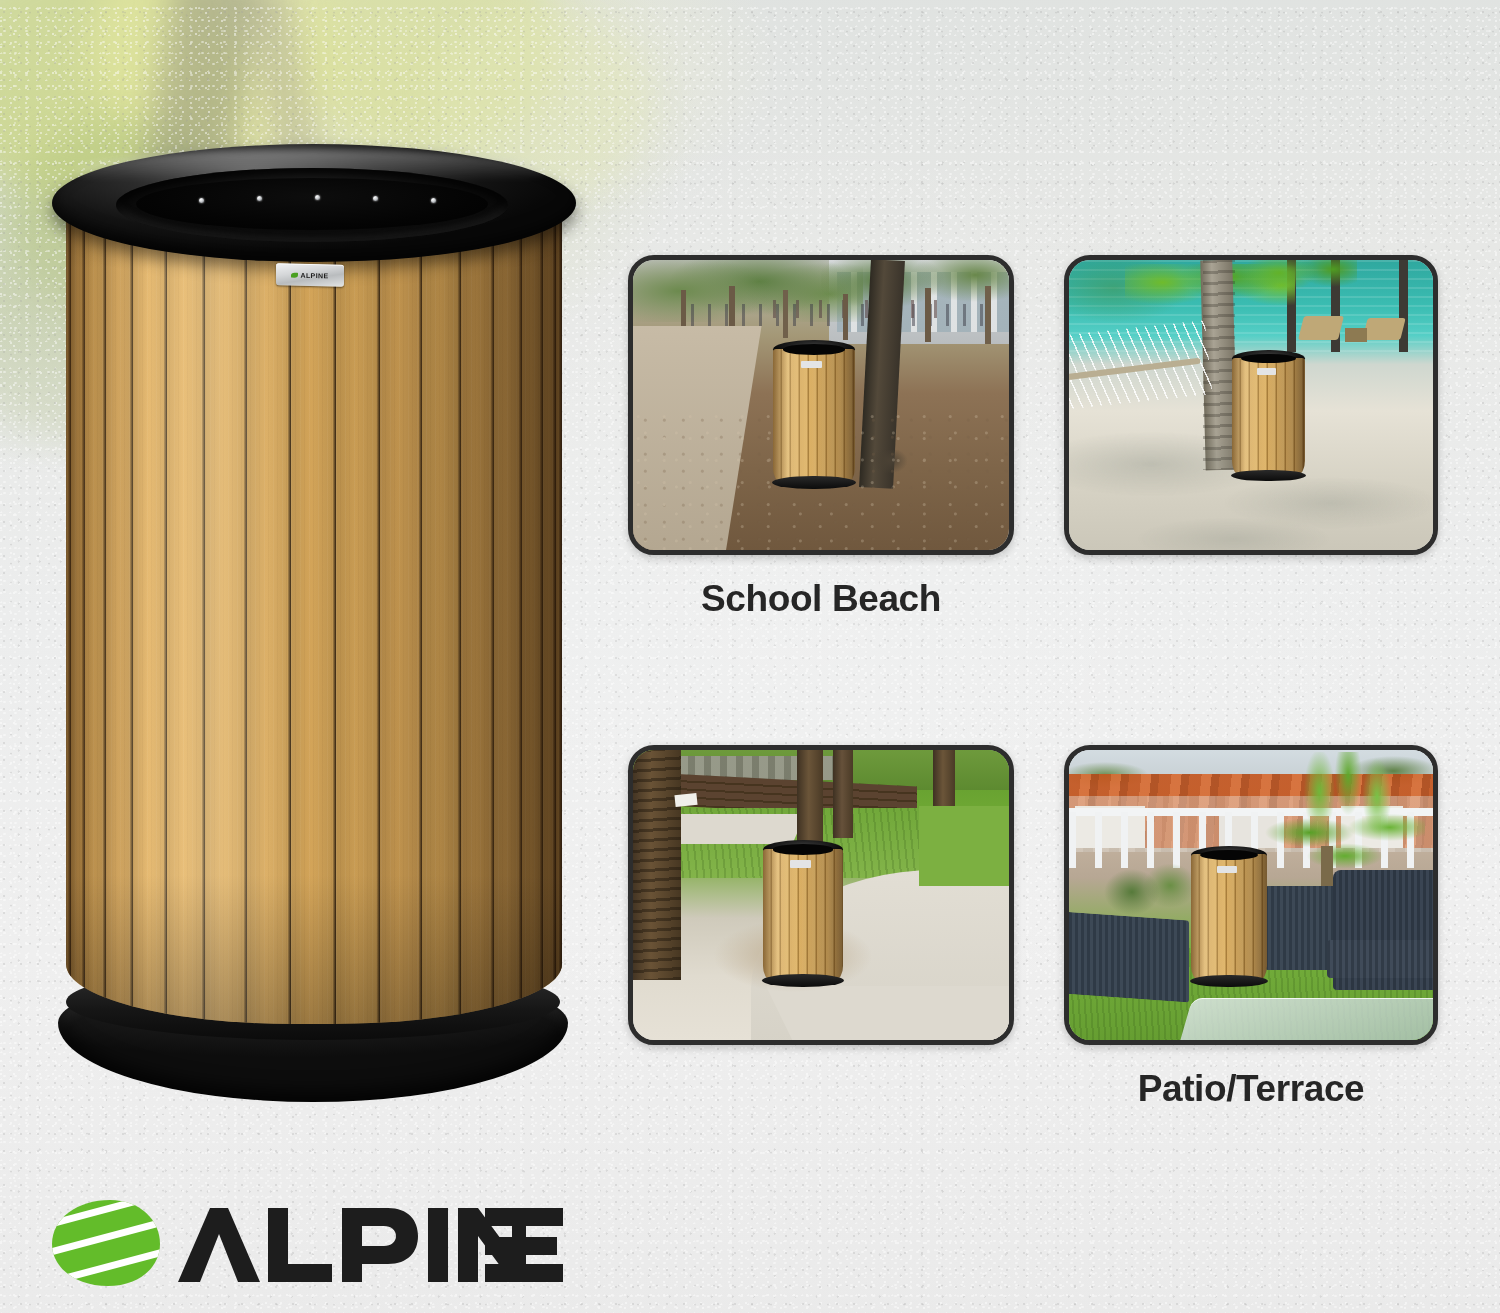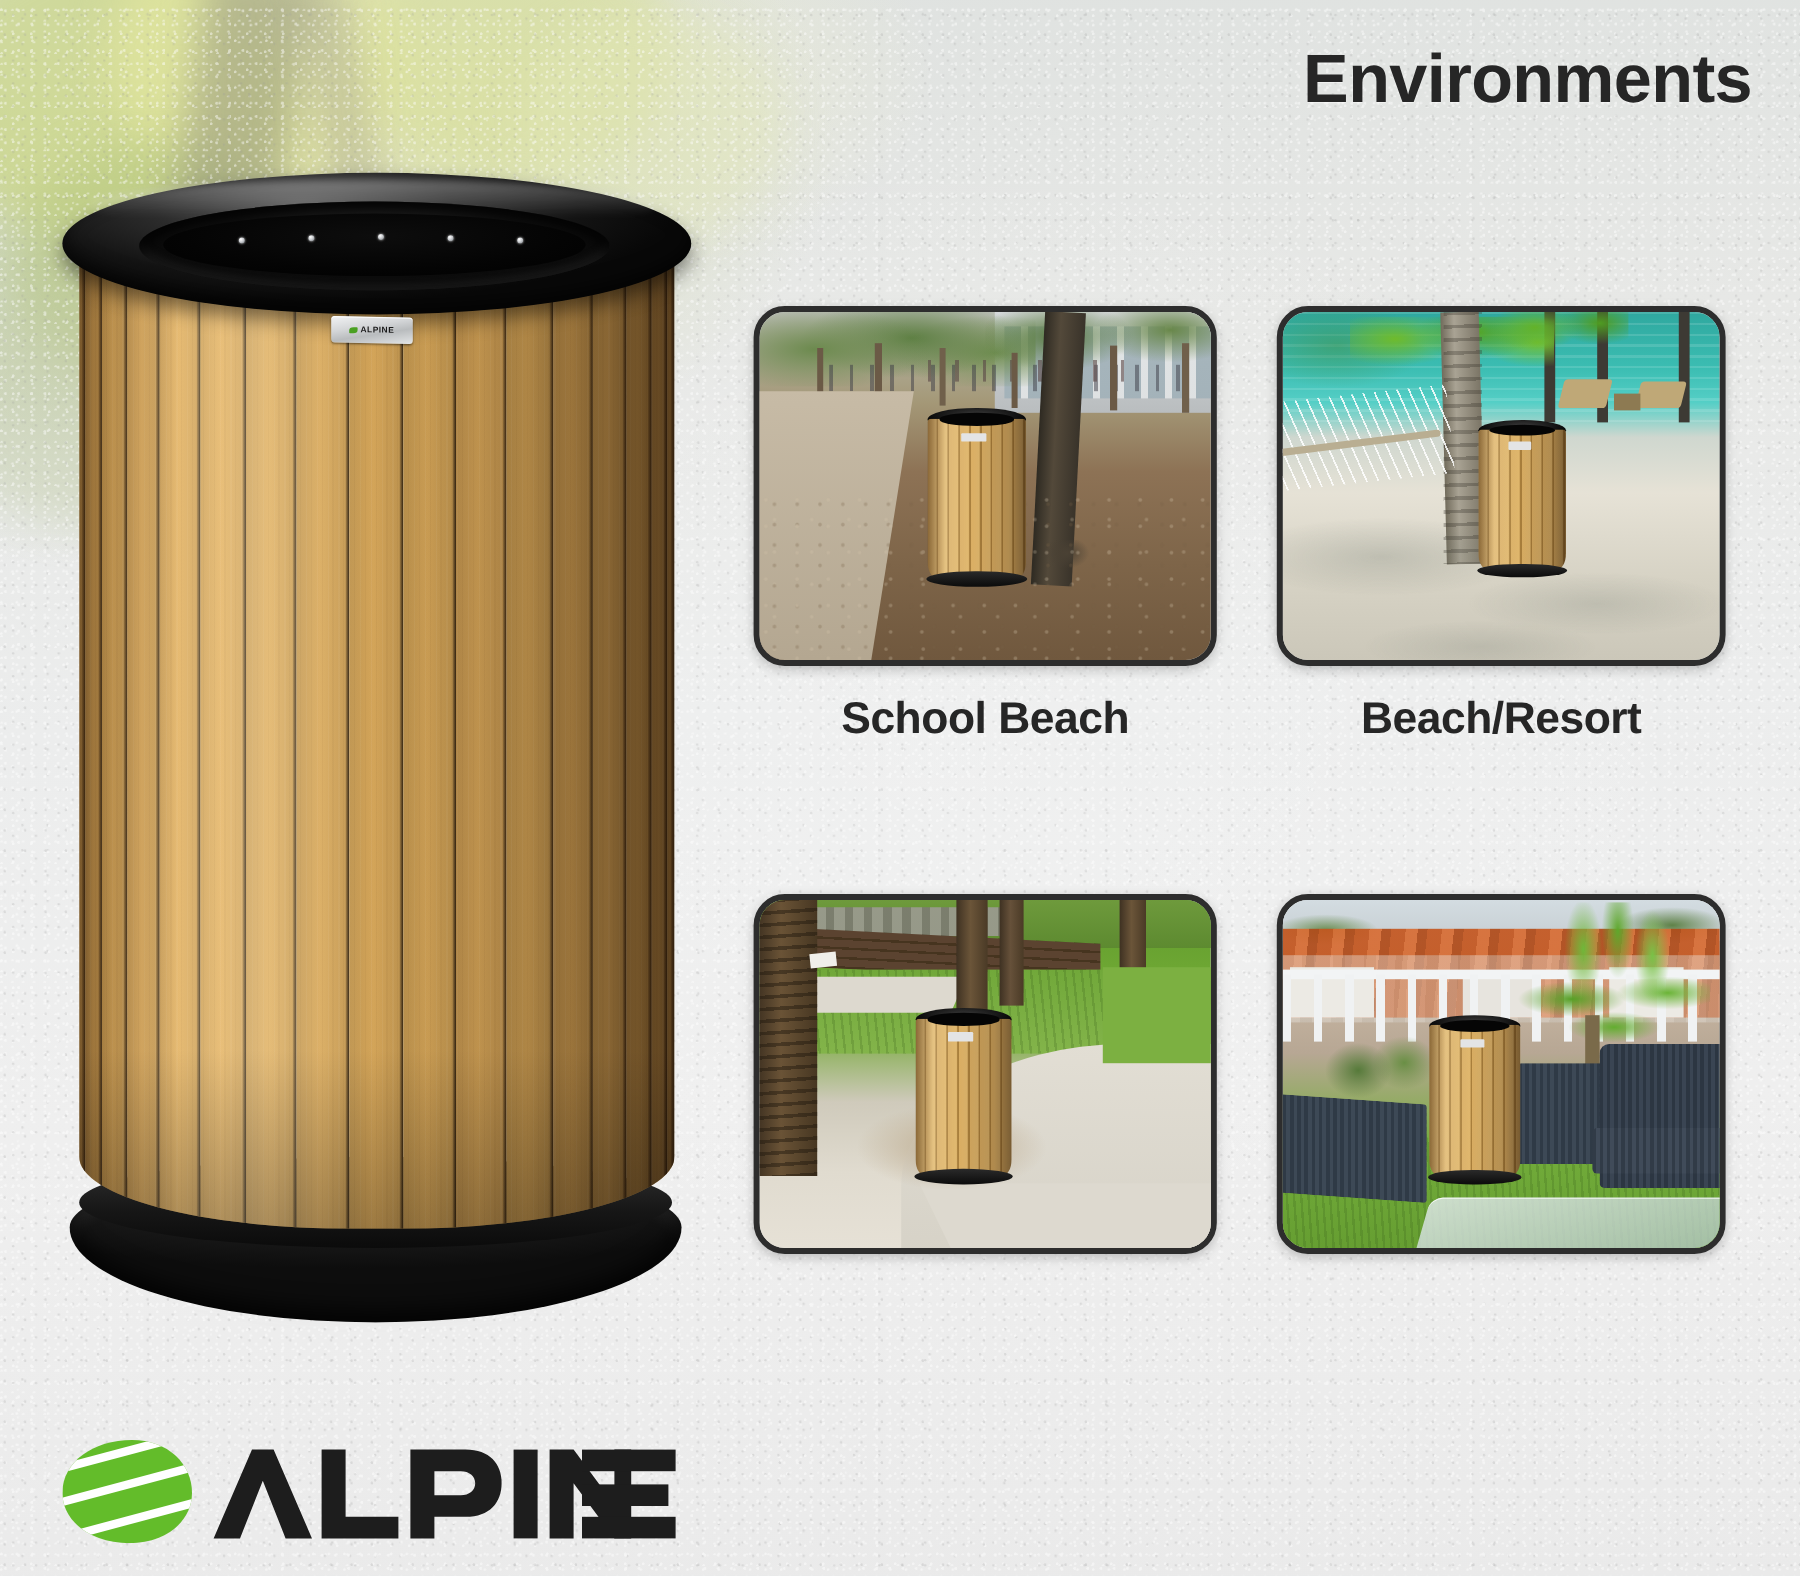--- a/index.html
+++ b/index.html
@@ -215,21 +215,20 @@
   <div class="foliage" style="left:300px;top:-60px;width:260px;height:210px;background:rgba(214,222,150,.52);"></div>
   <div class="foliage" style="left:10px;top:120px;width:240px;height:200px;background:rgba(178,196,122,.45);"></div>
   <div class="foliage" style="left:430px;top:10px;width:220px;height:190px;background:rgba(226,230,184,.42);"></div>
   <div class="foliage" style="left:-40px;top:240px;width:260px;height:200px;background:rgba(196,206,166,.34);"></div>
   <div class="trunk-blur"></div>
   <div class="trunk-blur2"></div>
   <div class="speckle"></div>
   <div class="bg-vignette"></div>
 
   <div class="headline">
-    <span class="l2">Environments</span>
   </div>
 
   <div id="can">
     <div class="can-shadow"></div>
     <div class="base"></div>
     <div class="base-top"></div>
 
     <div class="body-wrap">
       <div class="slats" id="slats">
           <div class="slat" style="width: 5.45968px; background: linear-gradient(90deg, rgb(185, 144, 77) 0%, rgb(206, 160, 85) 45%, rgb(185, 144, 77) 100%);"></div>
@@ -339,21 +338,20 @@
 
       <div class="mini" style="left:163px;top:90px;width:73px;height:130px;">
         <div class="mtop"></div>
         <div class="mbody"></div>
         <div class="mhole"></div>
         <div class="mplate"></div>
         <div class="mbase"></div>
       </div>
     </div>
   </div>
-  <div class="cap" style="left:1064px;top:578px;width:374px;">Beach/Resort</div>
 
   <div class="tile" style="left:628px;top:745px;width:386px;height:300px;">
     <div class="ph">
       <div style="position:absolute;inset:0;background:linear-gradient(180deg,#5f9a2c 0%,#6fa834 22%,#86ae52 40%,#cfcabb 58%,#e0dbcf 78%,#e6e1d6 100%);"></div>
 
       <div style="position:absolute;left:0;top:0;width:386px;height:40px;background:linear-gradient(180deg,#6e9a3c,#5d8a30);"></div>
       <div style="position:absolute;left:30px;top:6px;width:180px;height:24px;background:repeating-linear-gradient(90deg,#9c9a92 0px,#9c9a92 9px,#7d7b73 9px,#7d7b73 16px);border-radius:6px;opacity:.9;"></div>
 
       <div style="position:absolute;left:34px;top:30px;width:250px;height:32px;background:repeating-linear-gradient(180deg,#5b4330 0px,#5b4330 6px,#46341f 6px,#46341f 8px);transform:skewY(3deg);"></div>
 
@@ -429,20 +427,21 @@
 
       <div class="mini" style="left:122px;top:96px;width:76px;height:140px;">
         <div class="mtop"></div>
         <div class="mbody"></div>
         <div class="mhole"></div>
         <div class="mplate"></div>
         <div class="mbase"></div>
       </div>
     </div>
   </div>
+  <div class="cap" style="left:1064px;top:1068px;width:374px;">Patio/Terrace</div>
 
   <div id="logo">
     <svg width="120" height="92" viewBox="0 0 120 92" style="position:absolute;left:0;top:4px;">
       <defs>
         <clipPath id="leafclip">
           <path d="M4 48 C4 22 30 4 62 4 C92 4 112 24 112 48 C112 72 90 90 60 90 C28 90 4 72 4 48 Z"></path>
         </clipPath>
       </defs>
       <g clip-path="url(#leafclip)">
         <rect x="0" y="0" width="120" height="92" fill="#63bc2a"></rect>

